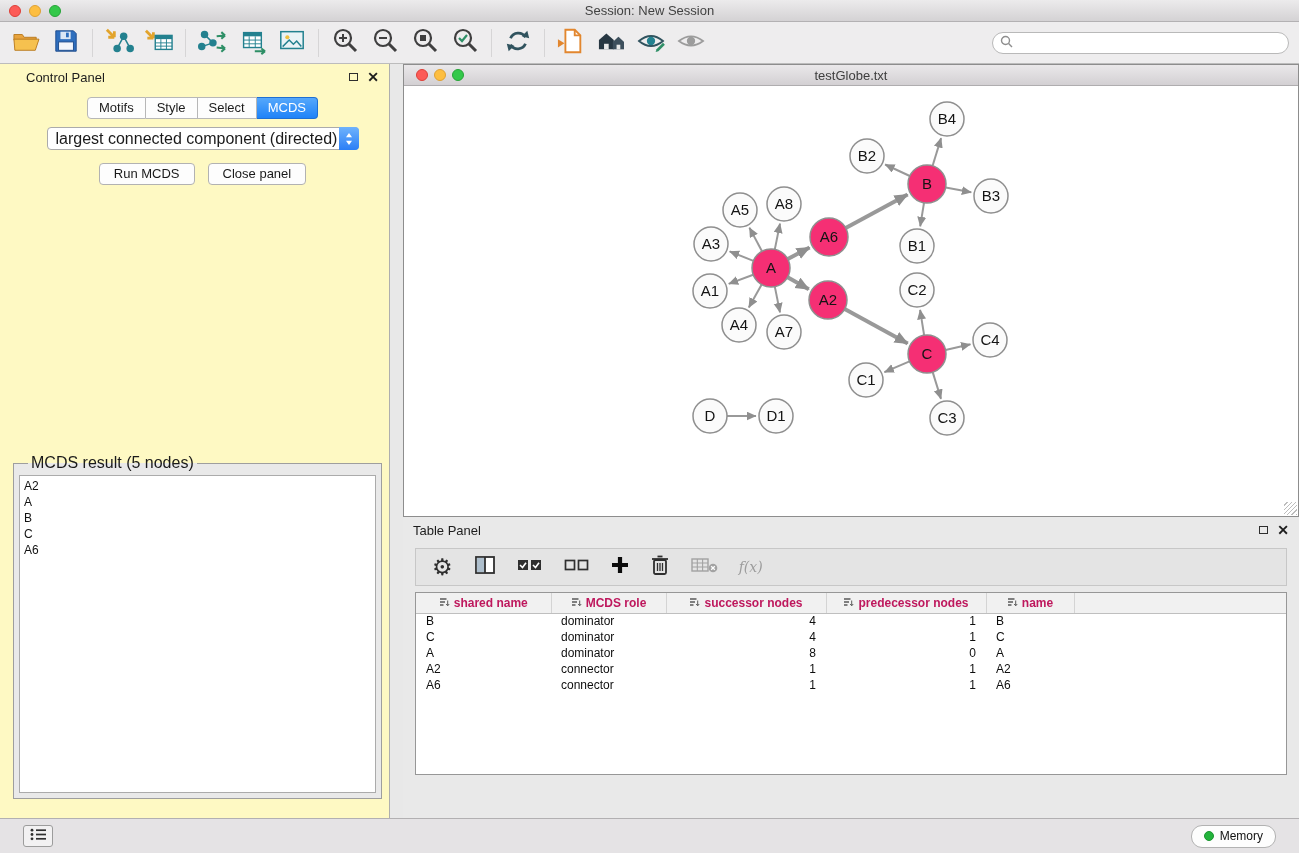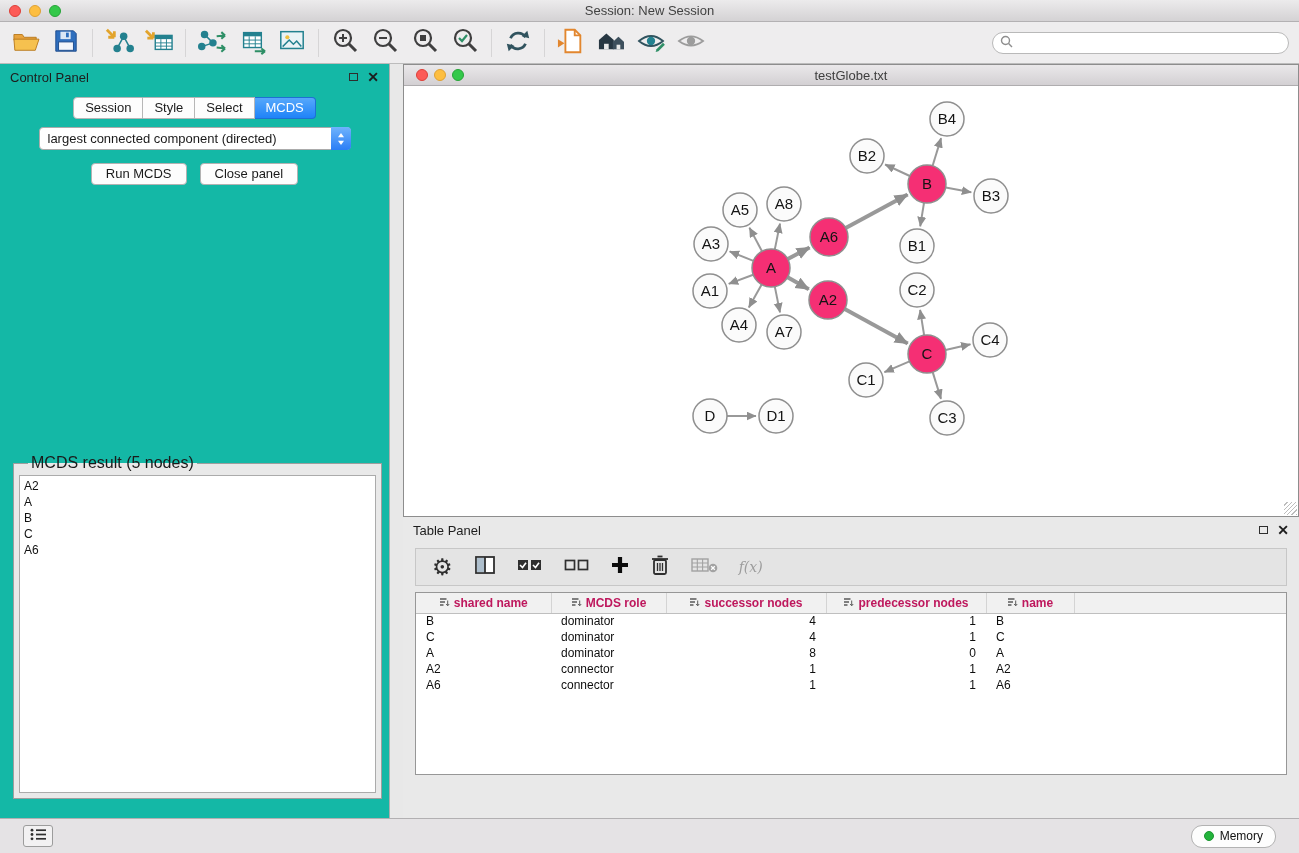--- a/index.html
+++ b/index.html
@@ -22,38 +22,38 @@
   .toolbar { position:absolute; left:0; top:22px; width:1299px; height:42px;
     background:#eeedee; border-bottom:1px solid #bcbcbc; display:flex; align-items:center; padding:0 10px 0 6px; }
   .tbtn { width:40px; height:36px; display:flex; align-items:center; justify-content:center; }
   .sep { width:1px; height:28px; background:#d6d5d6; margin:0 6px; }
   .search { margin-left:auto; width:297px; height:22px; background:#fff; border:1px solid #b9b9b9;
     border-radius:11px; display:flex; align-items:center; padding-left:7px; gap:4px; }
   .search input { border:none; outline:none; flex:1; font-size:12px; font-family:"Liberation Sans",sans-serif; background:transparent; }
 
   
   .control-panel { position:absolute; left:0; top:64px; width:390px; height:754px;
-    background:#14b8a6; border-right:1px solid #aeaeae; }
+    background:#fef9c3; border-right:1px solid #aeaeae;padding-left:16px; }
   .panel-head { height:26px; display:flex; align-items:center; padding:0 10px; font-size:13px; color:#1d1d1d; }
   .panel-head .hicons { margin-left:auto; display:flex; align-items:center; gap:9px; }
   .float-box { width:9px; height:8px; border:1.5px solid #2e2e2e; display:inline-block; }
   .close-x { font-size:14px; font-weight:bold; color:#1c1c1c; line-height:1; }
 
   .segrow { display:flex; justify-content:center; }
   .seg { font-size:13px; color:#1c1c1c; background:#fdfdfd; border:1px solid #b7b7b7; border-left:none;
     padding:2px 11px 3px 11px; }
   .seg:first-child { border-left:1px solid #b7b7b7; border-radius:4px 0 0 4px; }
   .seg:last-child { border-radius:0 4px 4px 0; }
   .seg.active { background:linear-gradient(#56a8fb,#1f83f8); border-color:#1e6fd4; color:#fff; }
 
   .cp-tabs { margin-top:7px; }
   .opt-label { margin-top:24px; text-align:center; font-size:13px; color:#1a1a1a; }
   .cp-select { margin:8px auto 0 auto; width:312px; height:23px; background:#fff; border:1px solid #ababab;
     border-radius:4px; display:flex; align-items:center; position:relative; }
-  .cp-select .sel-text { font-size:13px; color:#1a1a1a; padding-left:8px; white-space:nowrap; }
+  .cp-select .sel-text { font-size:16px; color:#1a1a1a; padding-left:8px; white-space:nowrap; }
   .stepper { position:absolute; right:-1px; top:-1px; width:20px; height:23px; border-radius:0 4px 4px 0;
     background:linear-gradient(#6fb3fc,#2b7ef6); display:flex; align-items:center; justify-content:center; }
   .btnrow { margin-top:13px; display:flex; justify-content:center; gap:13px; }
   .mac-btn { background:#fdfdfd; border:1px solid #b2b2b2; border-radius:4px; font-size:13px; color:#1a1a1a;
     padding:2px 14px 3px 14px; font-family:"Liberation Sans",sans-serif; }
 
   .result-fieldset { position:absolute; left:13px; top:390px; width:369px; height:345px;
     border:1px solid #9e9e9e; padding:3px 5px 5px 5px; background:#e9e9e9; }
   .result-fieldset legend { font-size:16px; color:#1a1a1a; padding:0 3px; margin-left:9px; }
   .result-inner { width:100%; height:100%; background:#fff; border:1px solid #ababab; overflow:hidden; padding:2px 0 0 4px; }
@@ -248,21 +248,21 @@
 
   <div class="control-panel">
     <div class="panel-head">
       <span>Control Panel</span>
       <span class="hicons">
         <span class="float-box"></span>
         <span class="close-x">✕</span>
       </span>
     </div>
     <div class="segrow cp-tabs" id="cp-tabs">
-        <div class="seg">Session</div>
+        <div class="seg">Motifs</div>
         <div class="seg">Style</div>
         <div class="seg">Select</div>
         <div class="seg active">MCDS</div>
       </div>
     <div class="cp-select">
       <span class="sel-text">largest connected component (directed)</span>
       <span class="stepper">
           <svg width="8" height="14" viewBox="0 0 8 14">
             <path d="M4 1l3 4.2H1z" fill="#fff"></path>
             <path d="M4 13L1 8.8h6z" fill="#fff"></path>

